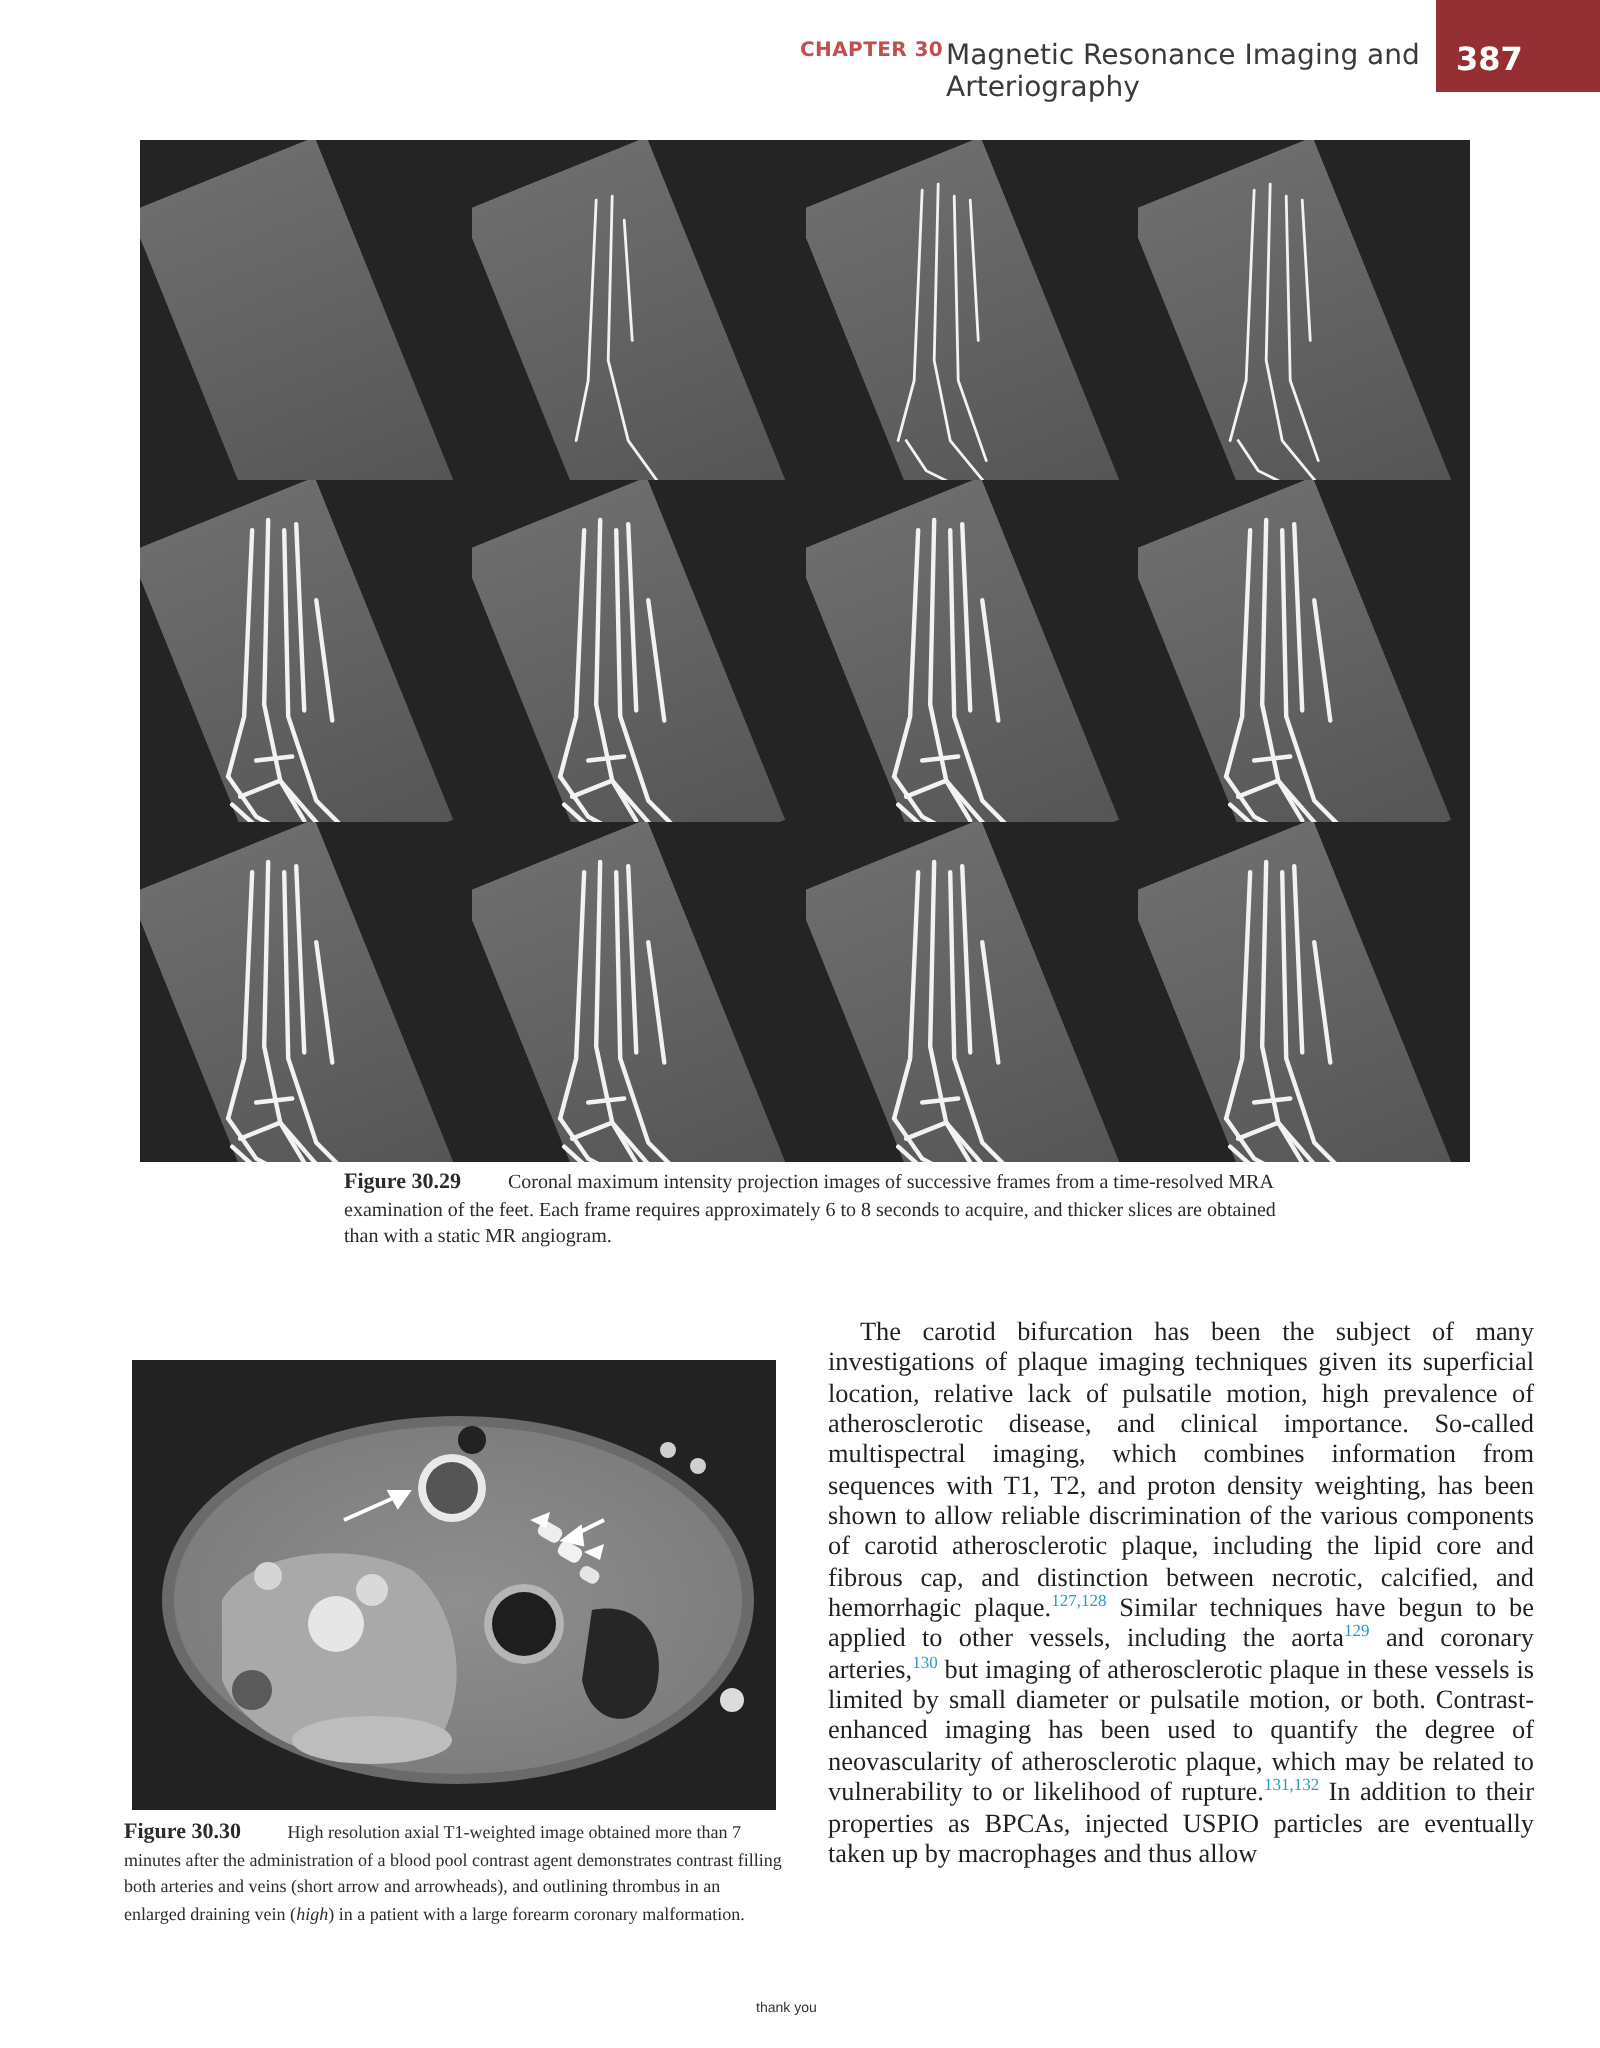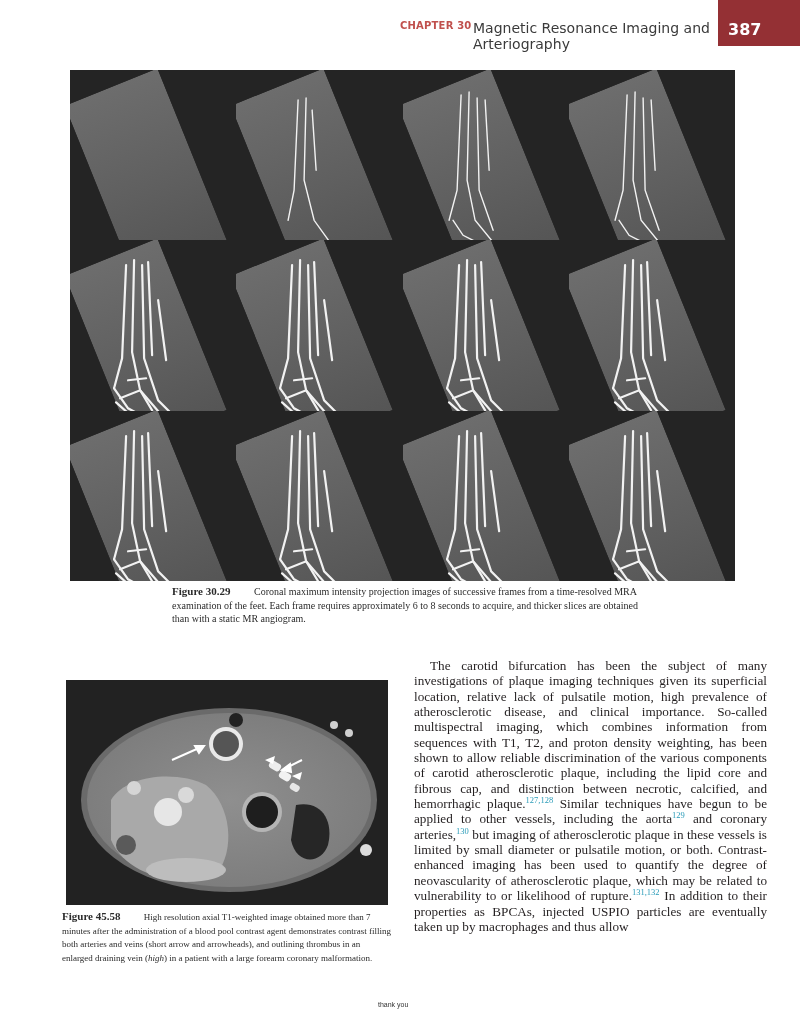--- a/index.html
+++ b/index.html
@@ -275,21 +275,21 @@
       <line x1="236" y1="80" x2="220" y2="88"></line>
       <polygon points="216,90 224,84 225,92"></polygon>
     </g>
 
     <polygon points="199,80 209,76 207,84" fill="#fff"></polygon>
     <polygon points="226,96 236,92 234,100" fill="#fff"></polygon>
   </svg>
 </div>
 
 <div class="caption caption30">
-  <span class="fig-label">Figure 45.58</span>
+  <span class="fig-label">Figure 30.30</span>
   <span>High resolution axial T1-weighted image obtained more than 7 minutes after the administration of a blood pool contrast agent demonstrates contrast filling both arteries and veins (short arrow and arrowheads), and outlining thrombus in an enlarged draining vein (</span><em>high</em><span>) in a patient with a large forearm coronary malformation.</span>
 </div>
 
 <div class="body-col">
   <p><span>The carotid bifurcation has been the subject of many investigations of plaque imaging techniques given its superficial location, relative lack of pulsatile motion, high prevalence of atherosclerotic disease, and clinical importance. So-called multispectral imaging, which combines information from sequences with T1, T2, and proton density weighting, has been shown to allow reliable discrimination of the various components of carotid atherosclerotic plaque, including the lipid core and fibrous cap, and distinction between necrotic, calcified, and hemorrhagic plaque.</span><sup class="ref">127,128</sup><span> Similar techniques have begun to be applied to other vessels, including the aorta</span><sup class="ref">129</sup><span> and coronary arteries,</span><sup class="ref">130</sup><span> but imaging of atherosclerotic plaque in these vessels is limited by small diameter or pulsatile motion, or both. Contrast-enhanced imaging has been used to quantify the degree of neovascularity of atherosclerotic plaque, which may be related to vulnerability to or likelihood of rupture.</span><sup class="ref">131,132</sup><span> In addition to their properties as BPCAs, injected USPIO particles are eventually taken up by macrophages and thus allow</span></p>
 </div>
 
 <div class="footer-note">thank you</div>
 
 </body></html>

